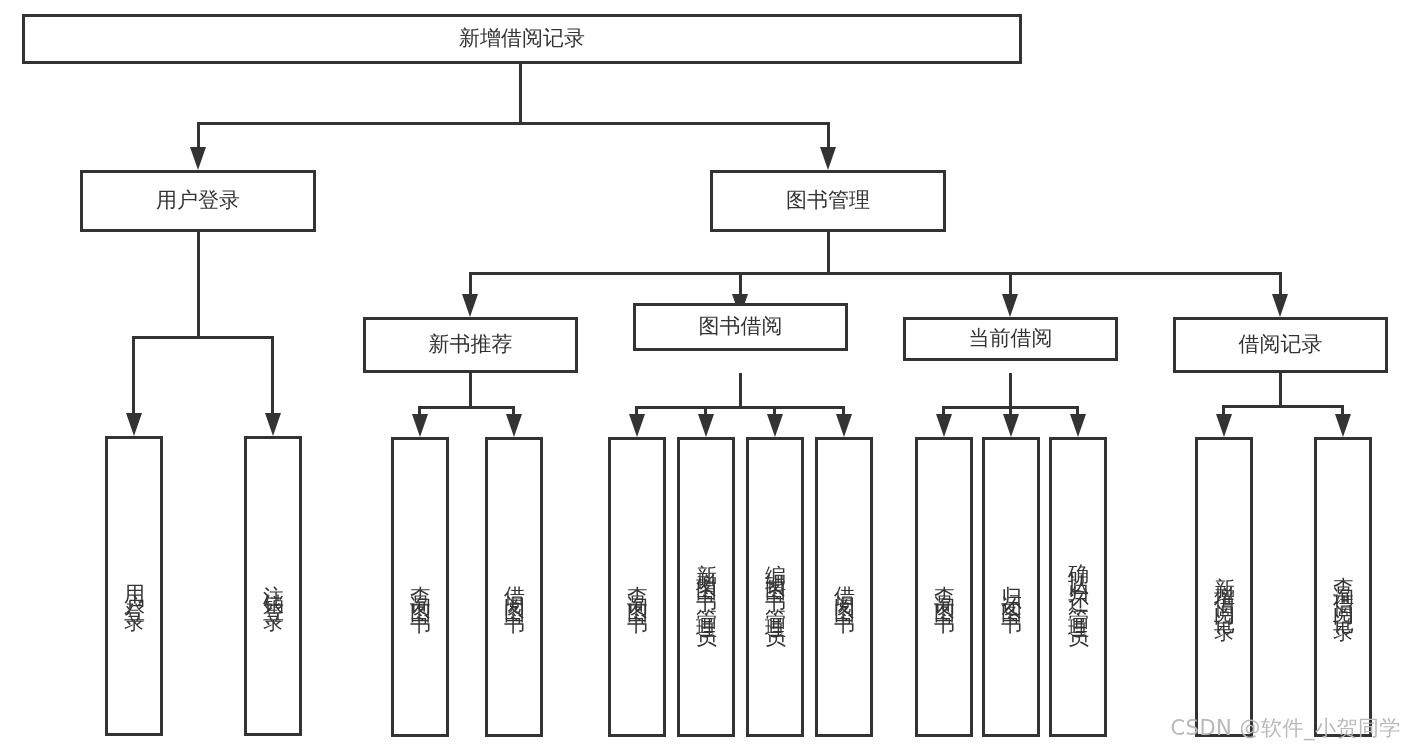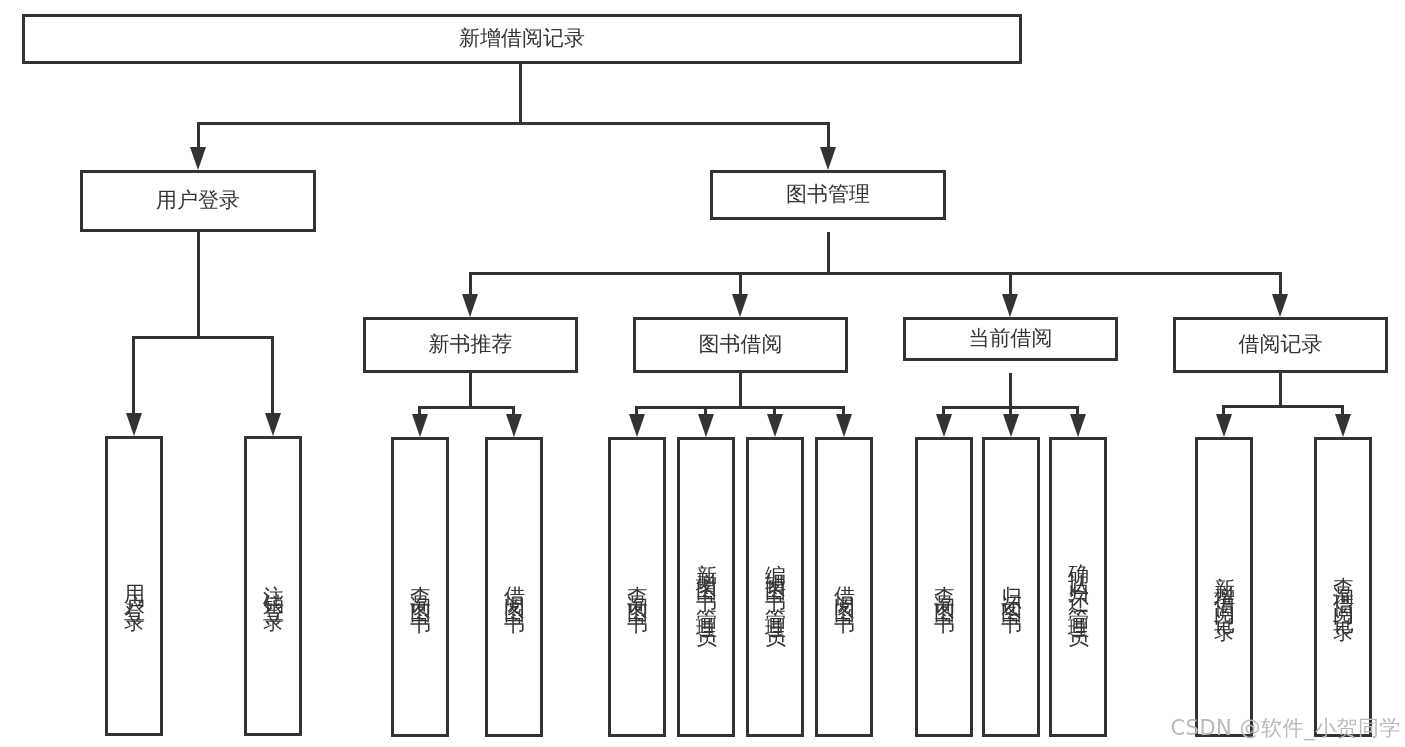--- a/index.html
+++ b/index.html
@@ -94,28 +94,28 @@
   <div class="vline" style="left:1341px;top:405px;height:9px"></div>
   <div class="arrow" style="left:1335px;top:414px"></div>
 
   <div class="box" style="left:22px;top:14px;width:1000px;height:50px">
     <span>新增借阅记录</span>
   </div>
 
   <div class="box" style="left:80px;top:170px;width:236px;height:62px">
     <span>用户登录</span>
   </div>
-  <div class="box" style="left:710px;top:170px;width:236px;height:50px">
+  <div class="box" style="left:710px;top:170px;width:236px;height:62px">
     <span>图书管理</span>
   </div>
 
   <div class="box" style="left:363px;top:317px;width:215px;height:56px">
     <span>新书推荐</span>
   </div>
-  <div class="box" style="left:633px;top:317px;width:215px;height:56px">
+  <div class="box" style="left:633px;top:303px;width:215px;height:48px">
     <span>图书借阅</span>
   </div>
   <div class="box" style="left:903px;top:317px;width:215px;height:44px">
     <span>当前借阅</span>
   </div>
   <div class="box" style="left:1173px;top:317px;width:215px;height:56px">
     <span>借阅记录</span>
   </div>
 
   <div class="box vbox" style="left:105px;top:436px;width:58px;height:300px">

